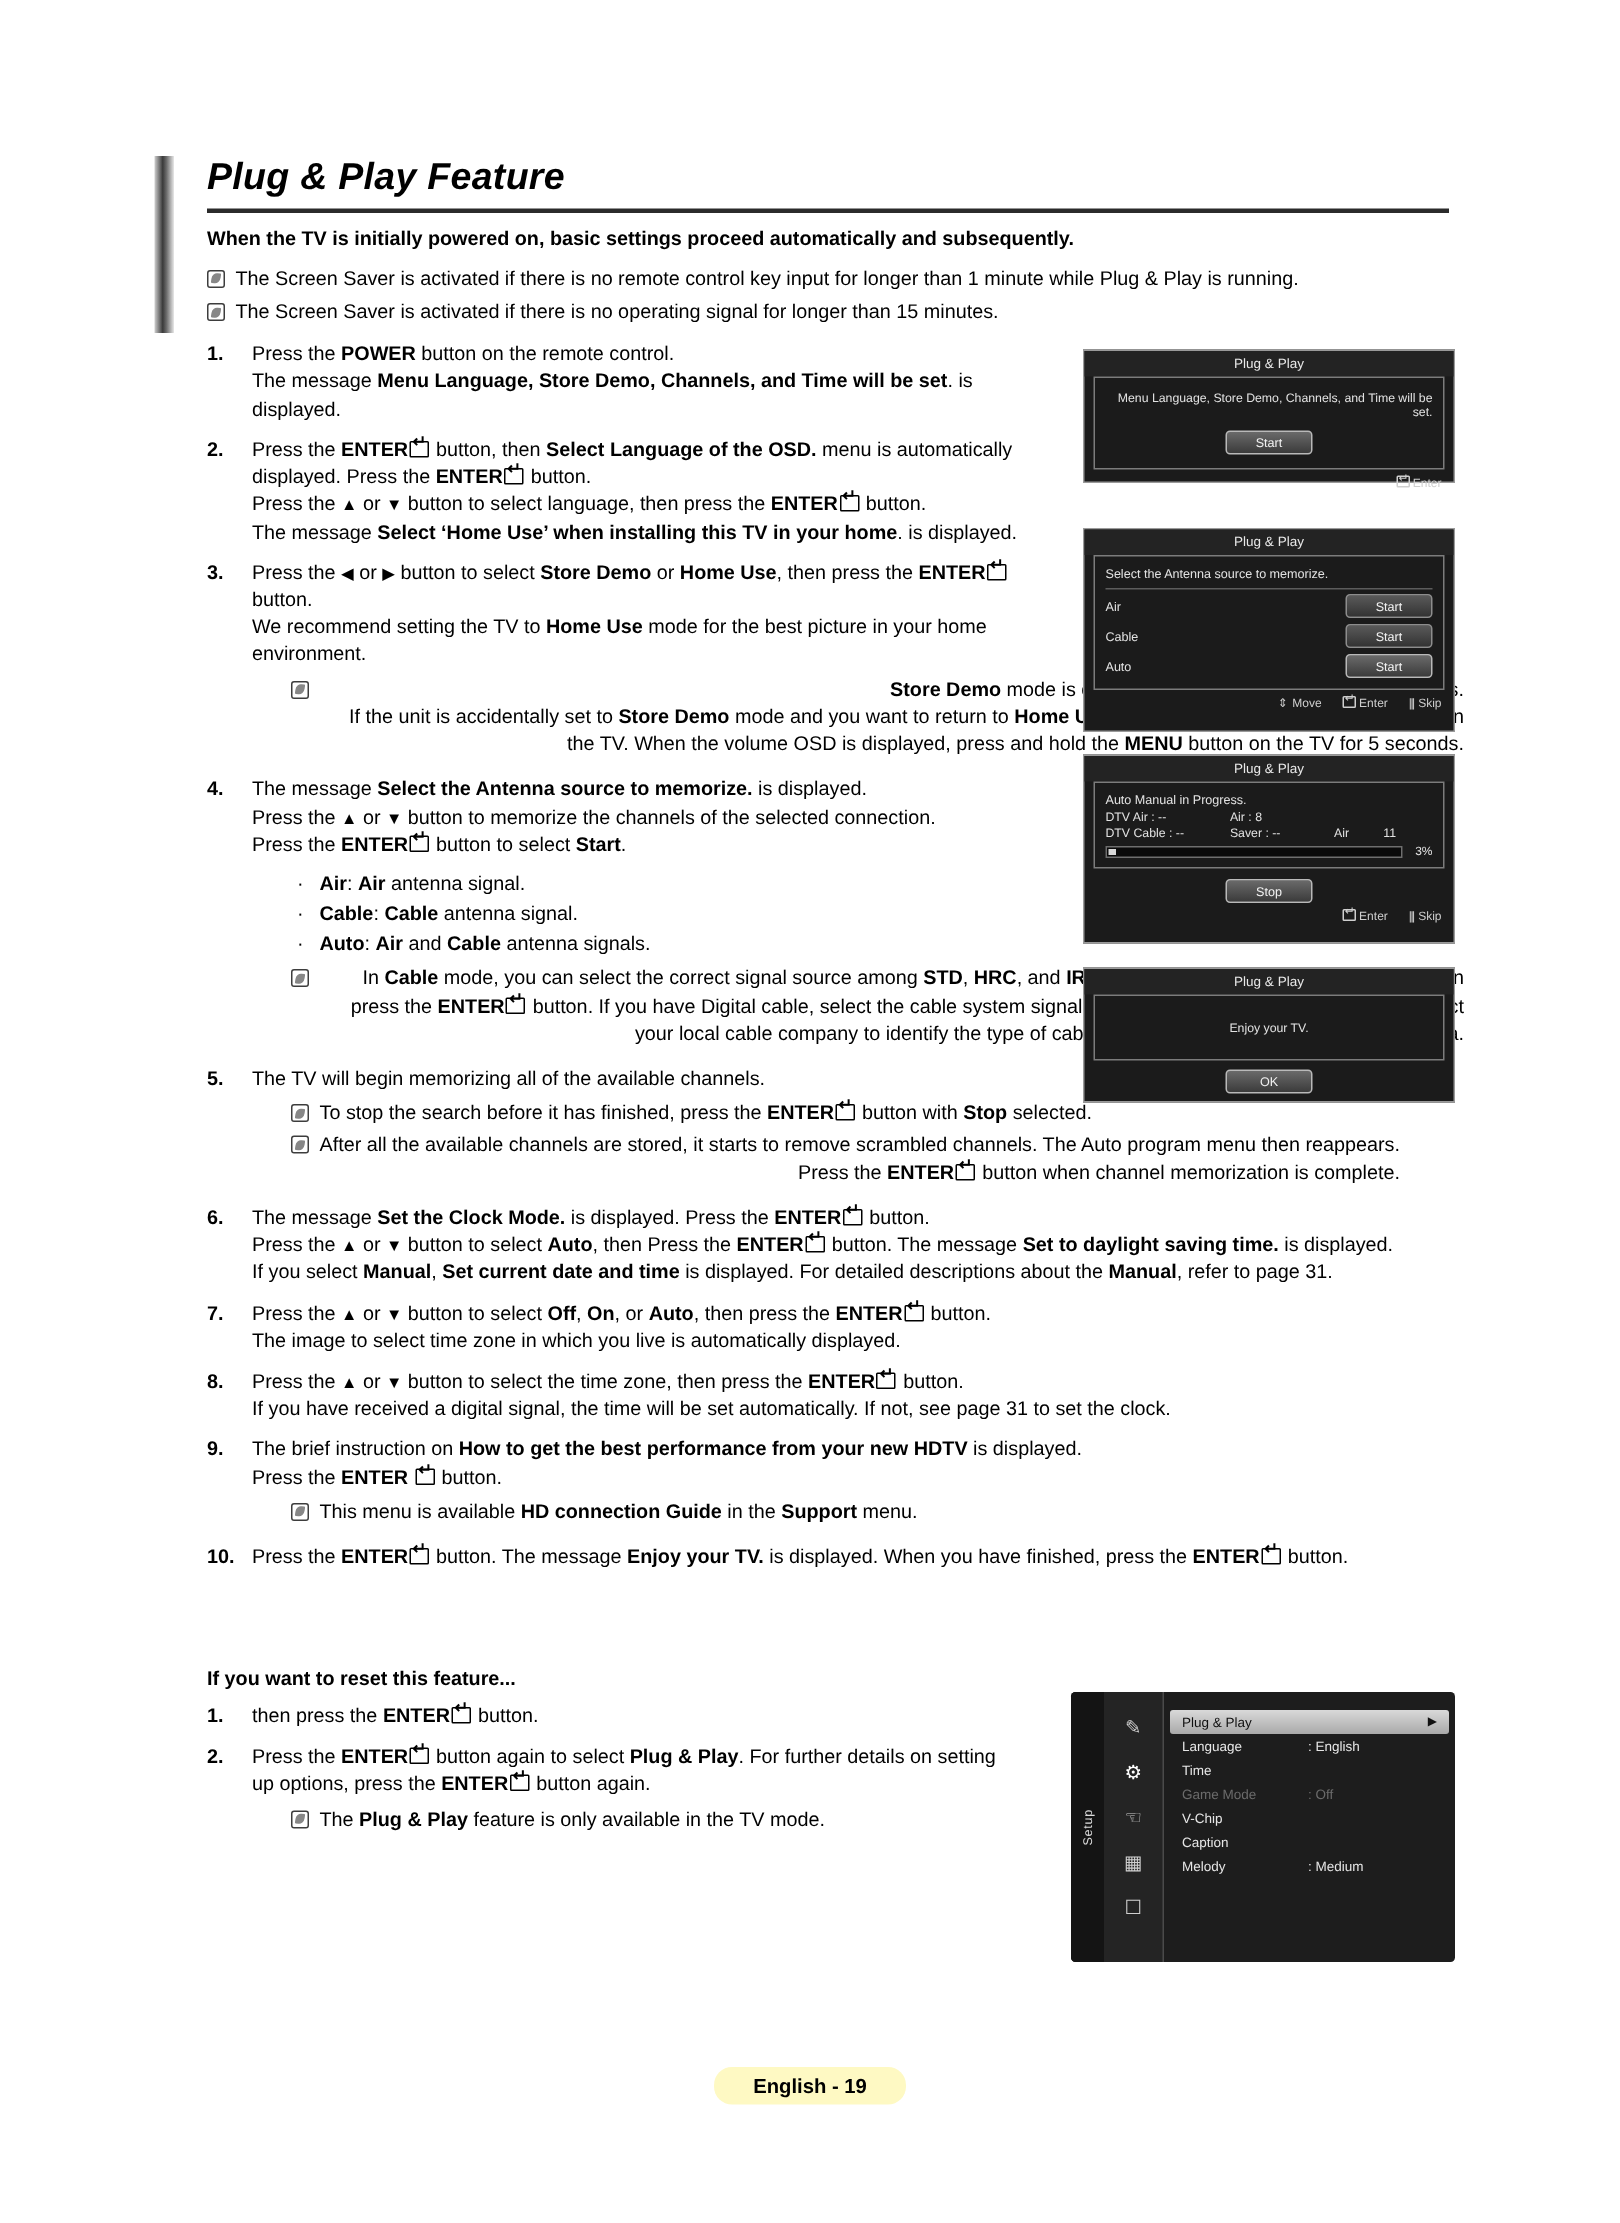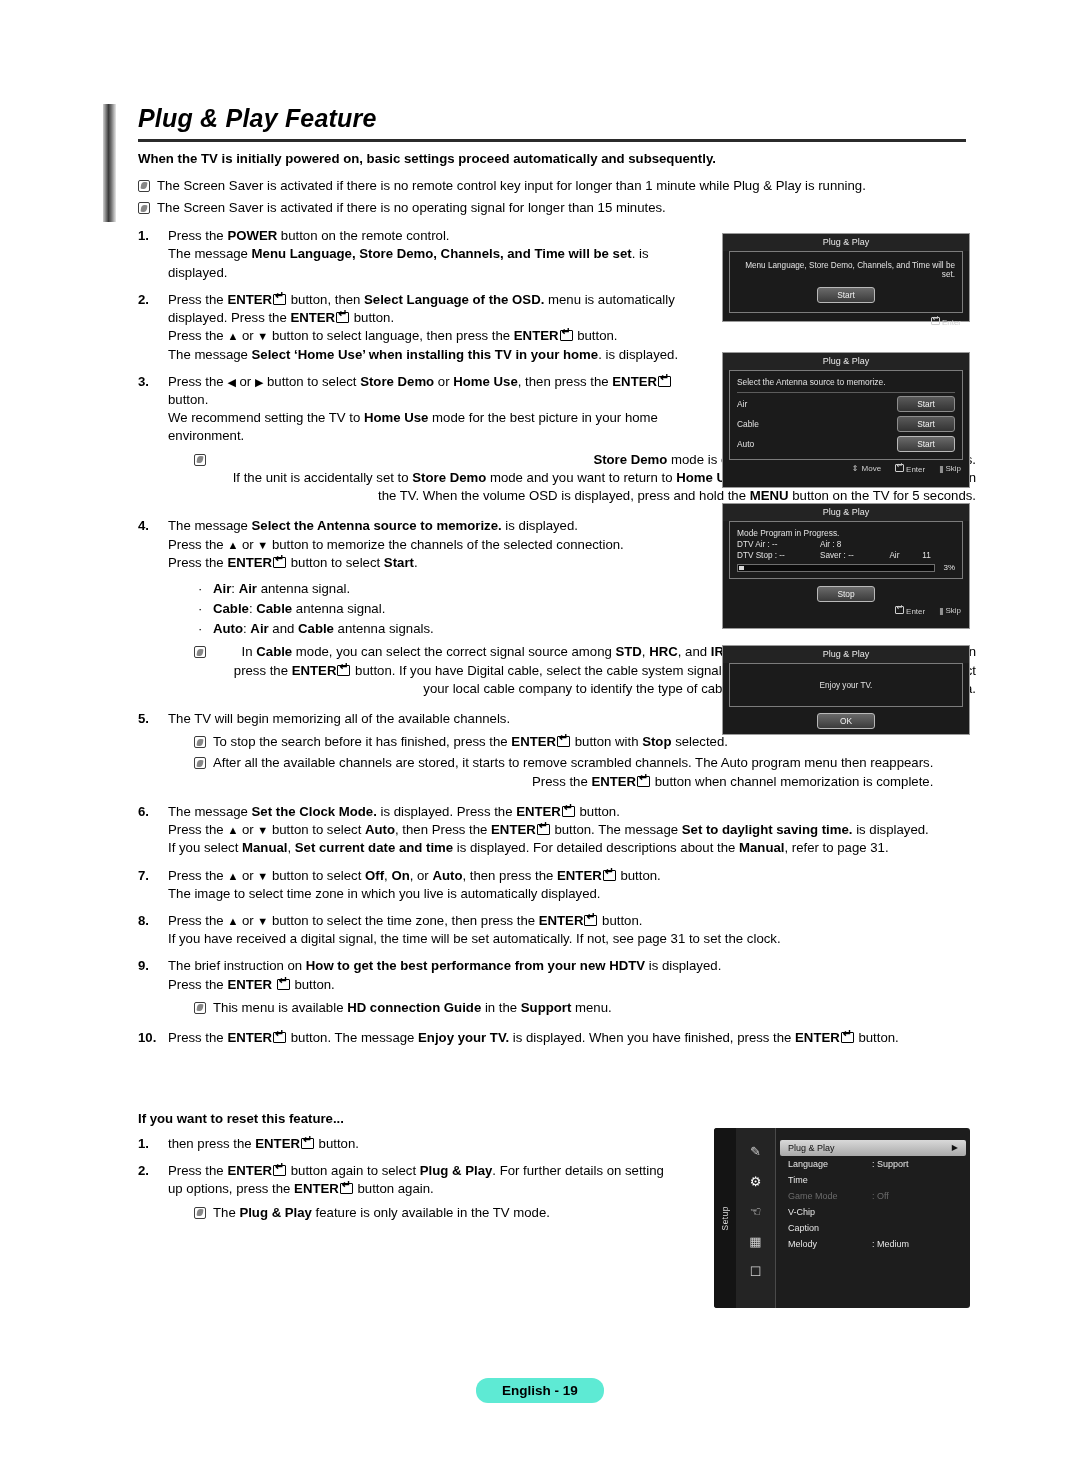--- a/index.html
+++ b/index.html
@@ -83,21 +83,21 @@
 
   
   .reset-sec { position:absolute; left:138px; top:1100px; width:580px;margin-top:11px; }
   .reset-head { font-weight:bold; font-size:13.2px; margin-bottom:9px; }
 
   
   .footer {
     position:absolute; left:0; right:0; top:1378px; text-align:center;
   }
   .page-pill {
-    display:inline-block; background:#5eead4; color:#000;
+    display:inline-block; background:#fef9c3; color:#000;
     font-size:13.5px; font-weight:bold; padding:5px 26px; border-radius:12px;
   }
 
   
   .osd { position:absolute; background:#1b1b1b; border:1px solid #9a9a9a;
          font-size:8.2px; color:#e2e2e2; }
   .osd .hdr { text-align:center; padding:3px 0 4px; font-size:9px; color:#e8e8e8;
               background:#232323; }
   .osd .frame { border:1px solid #7c7c7c; margin:0 6px; padding:6px 7px; background:#1b1b1b; }
   .osd .foot { display:flex; justify-content:flex-end; gap:14px;
@@ -351,30 +351,30 @@
     <div class="foot">
       <span class="updown">Move</span>
       <span><span class="ent-sm"></span><span>Enter</span></span>
       <span><span class="skip-ic">|||</span><span>Skip</span></span>
     </div>
   </div>
 
   <div class="osd" id="osd3">
     <div class="hdr">Plug &amp; Play</div>
     <div class="frame">
-      <div class="p-title">Mode Program in Progress.</div>
+      <div class="p-title">Auto Manual in Progress.</div>
       <div id="osd3-rows">
           <div class="grid">
             <span class="c1">DTV Air : --</span>
             <span class="c2">Air : 8</span>
             <span class="c3"></span>
             <span class="c3"></span>
           </div>
           <div class="grid">
-            <span class="c1">DTV Stop : --</span>
+            <span class="c1">DTV Cable : --</span>
             <span class="c2">Saver : --</span>
             <span class="c3">Air</span>
             <span class="c3">11</span>
           </div>
         </div>
       <div class="bar-row">
         <span class="bar">
             <i id="progress-fill"></i>
           </span>
         <span class="pct">3%</span>
@@ -436,21 +436,21 @@
       <div class="sm-ic">☐</div>
     </div>
     <div class="sm-list" id="sm-rows">
         <div class="sm-row sel">
           <span class="nm">Plug &amp; Play</span>
           <span class="vl"></span>
           <span class="arrow">▶</span>
         </div>
         <div class="sm-row">
           <span class="nm">Language</span>
-          <span class="vl">: Support</span>
+          <span class="vl">: English</span>
         </div>
         <div class="sm-row">
           <span class="nm">Time</span>
           <span class="vl"></span>
         </div>
         <div class="sm-row disabled">
           <span class="nm">Game Mode</span>
           <span class="vl">: Off</span>
         </div>
         <div class="sm-row">

